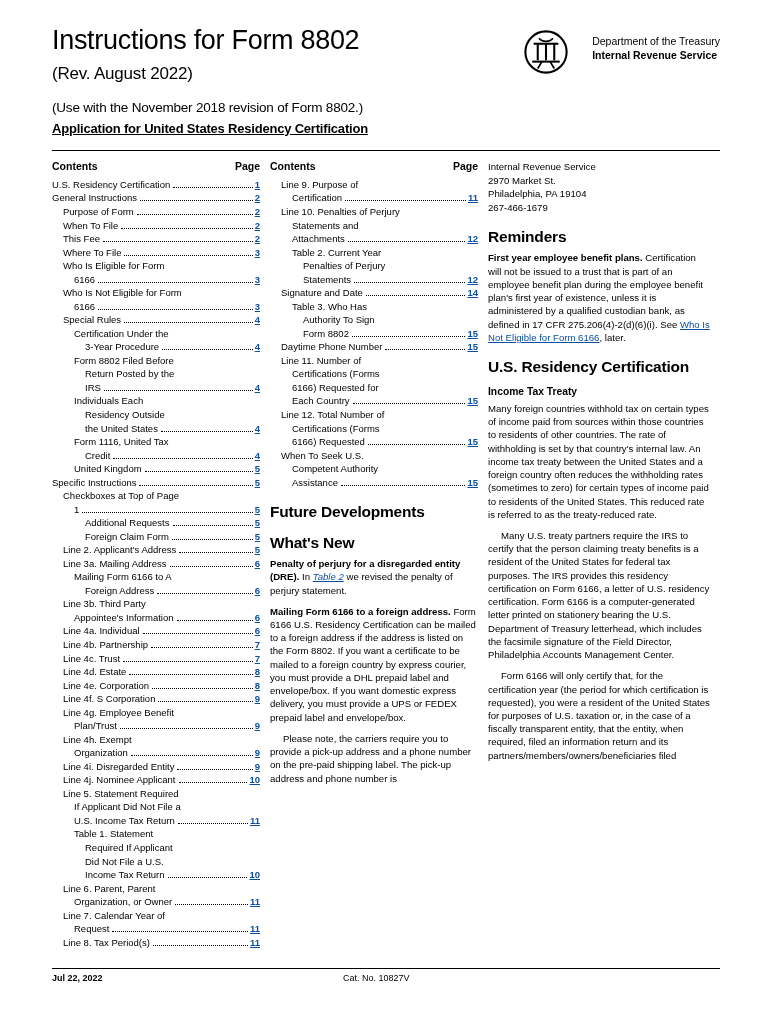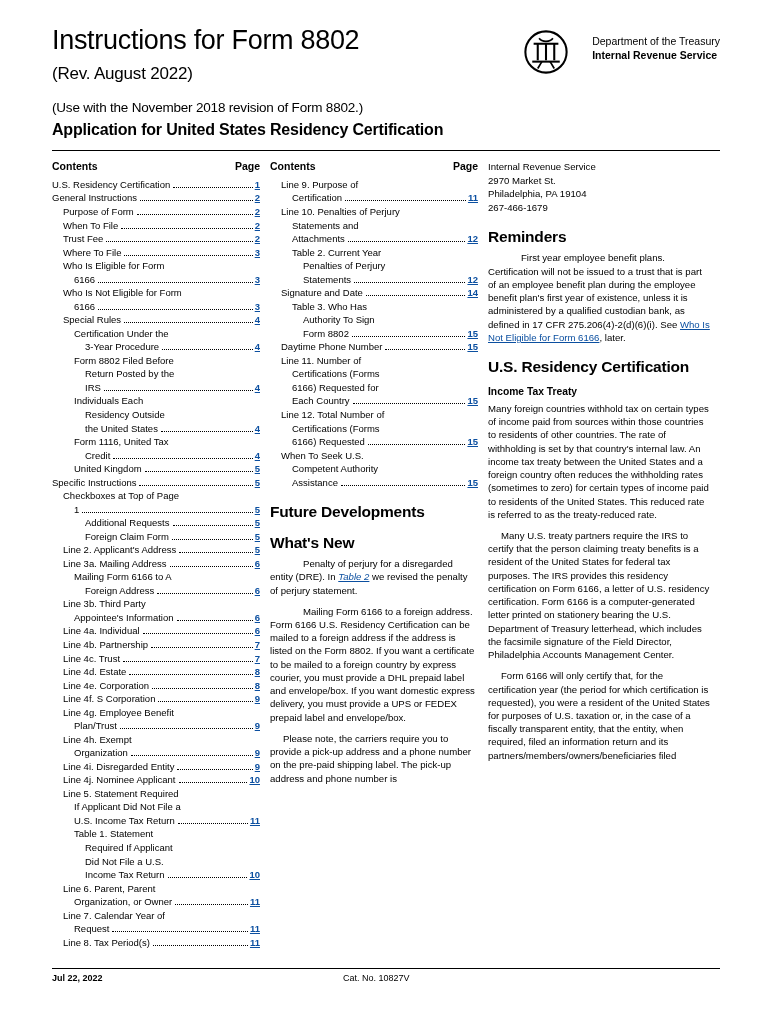--- a/index.html
+++ b/index.html
@@ -47,24 +47,25 @@
     font-size: 17px;
     margin-top: 8px;
     letter-spacing: -0.2px;
   }
   .doc-usewith {
     font-size: 13.5px;
     margin-top: 16px;
     letter-spacing: -0.2px;
   }
   .doc-subtitle {
-    font-size: 16px;
+    font-size: 13px;
     font-weight: bold;
     margin-top: 6px;
     letter-spacing: -0.2px;
+    text-decoration: underline;
   }
 
   .agency-block {
     display: flex;
     align-items: flex-start;
     gap: 8px;
     margin-top: 4px;
   }
   .irs-seal {
     width: 44px;
@@ -172,21 +173,21 @@
     margin: 10px 0 3px 0;
   }
   p.body {
     margin: 0 0 0 0;
     font-size: 9.6px;
     line-height: 1.38;
     text-align: left;
   }
   p.body + p.body { margin-top: 8px; }
   .indent { text-indent: 13px; }
-  .lead { font-weight: normal; margin-left: 33px; }
+  .lead { font-weight: bold; }
   .ital { font-style: italic; }
   a.link {
     color: #0b4fa0;
     text-decoration: underline;
   }
   .addr-line { font-size: 9.6px; line-height: 1.42; }
 
   
   .footer {
     position: absolute;
@@ -260,21 +261,21 @@
             <span class="label">Purpose of Form</span>
             <span class="dots"></span>
             <span class="pg">2</span>
           </li>
           <li class="ind1">
             <span class="label">When To File</span>
             <span class="dots"></span>
             <span class="pg">2</span>
           </li>
           <li class="ind1">
-            <span class="label">Trust Fee</span>
+            <span class="label">This Fee</span>
             <span class="dots"></span>
             <span class="pg">2</span>
           </li>
           <li class="ind1">
             <span class="label">Where To File</span>
             <span class="dots"></span>
             <span class="pg">3</span>
           </li>
           <li class="ind1 nodots">
             <span class="label">Who Is Eligible for Form</span>

